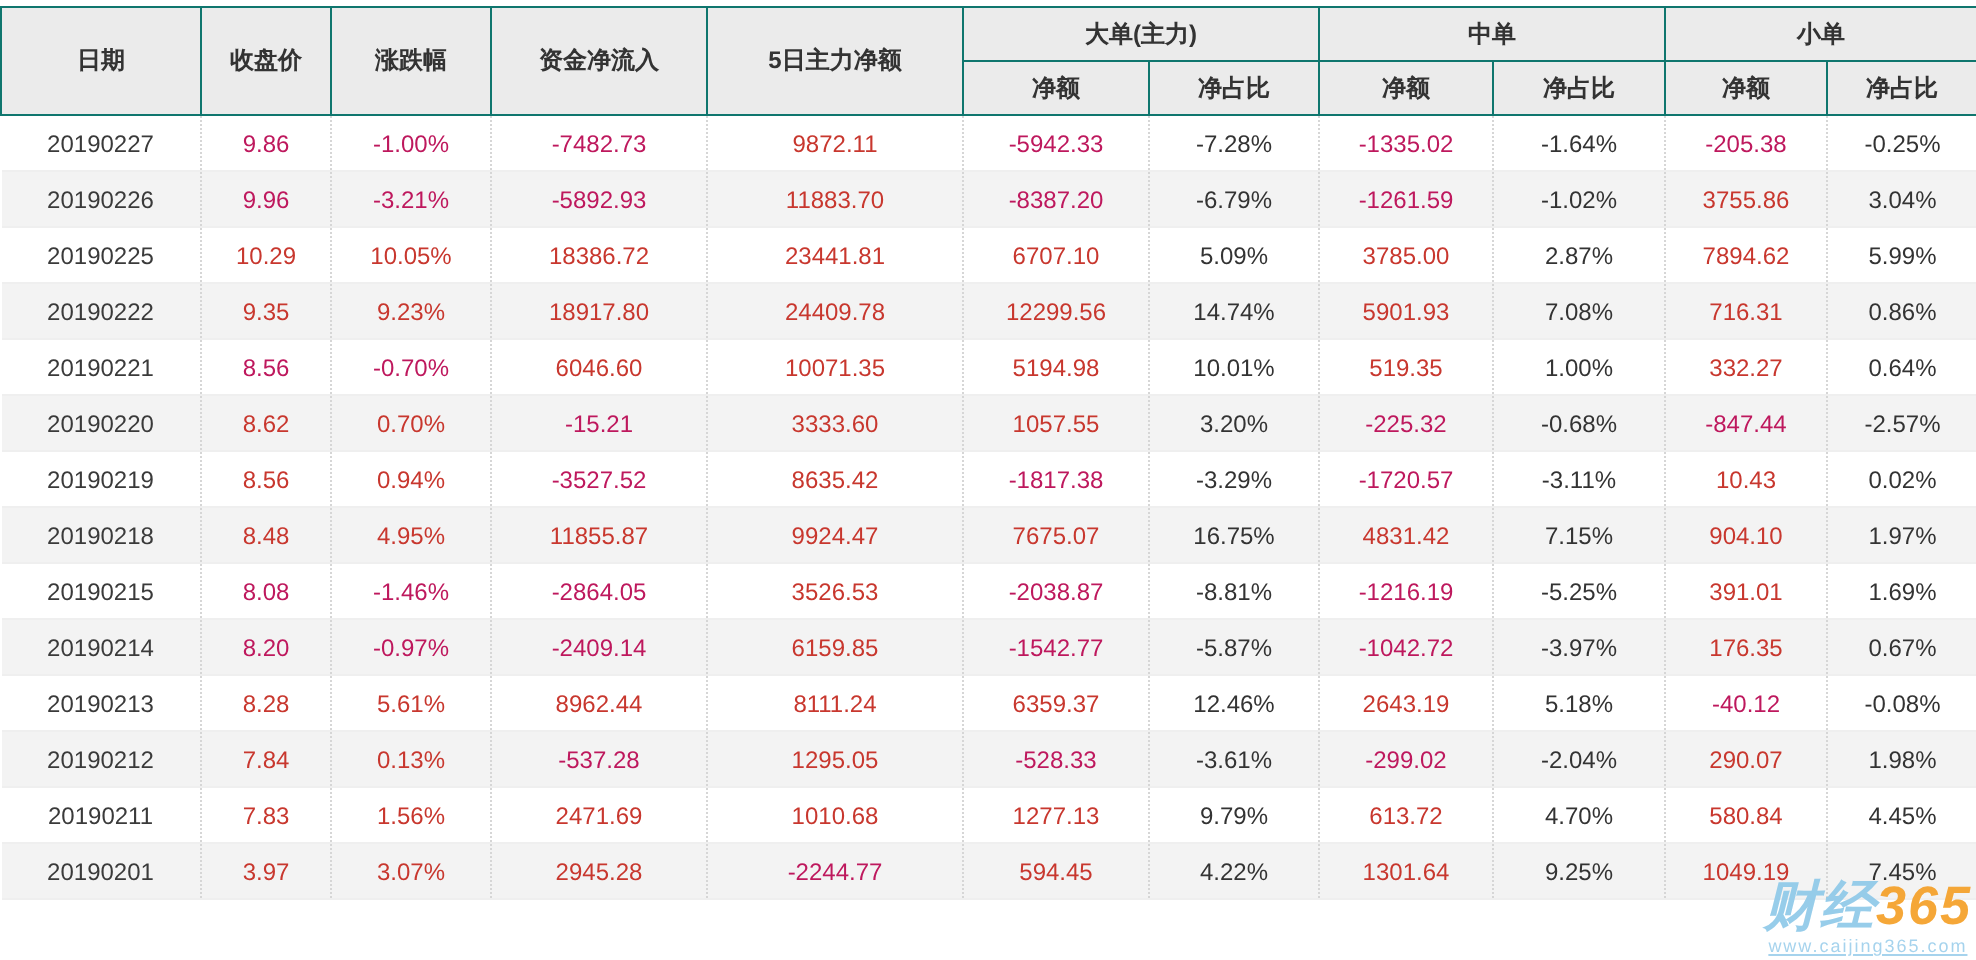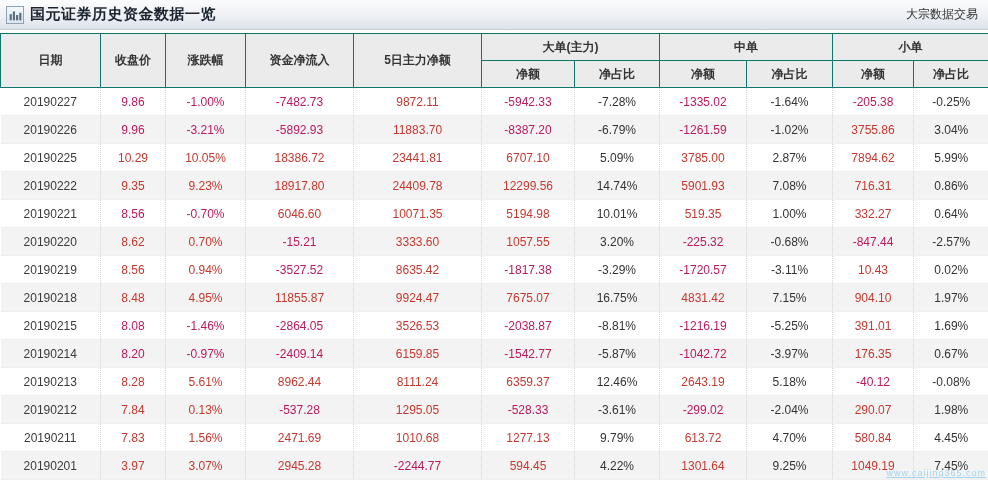--- a/index.html
+++ b/index.html
@@ -41,30 +41,20 @@
   .wm-logo { font-size:27px; font-weight:bold; font-style:italic; letter-spacing:1px; }
   .wm-cn { color:#8fc9e9; }
   .wm-num { color:#f5a028; }
   .wm-url { font-size:9px; color:#9fd0ec; margin-top:2px; letter-spacing:1px;text-decoration:underline; }
 </style>
 </head>
 <body>
 
 <div class="page">
 
-  <div class="titlebar">
-    <svg class="tb-icon" viewBox="0 0 18 18">
-      <rect x="3" y="8" width="2.4" height="7" fill="#5a6b7d"></rect>
-      <rect x="6.6" y="5" width="2.4" height="10" fill="#5a6b7d"></rect>
-      <rect x="10.2" y="9" width="2.4" height="6" fill="#5a6b7d"></rect>
-      <rect x="13.8" y="6.5" width="2.4" height="8.5" fill="#5a6b7d"></rect>
-    </svg>
-    <span class="tb-title">国元证券历史资金数据一览</span>
-    <a class="tb-link">大宗数据交易</a>
-  </div>
 
   <div class="gap"></div>
 
   <table>
     <colgroup>
       <col>
         <col>
         <col>
         <col>
         <col>
@@ -275,16 +265,19 @@
           <td class="k">4.22%</td>
           <td class="r">1301.64</td>
           <td class="k">9.25%</td>
           <td class="r">1049.19</td>
           <td class="k">7.45%</td>
         </tr>
       </tbody>
   </table>
 
   <div class="watermark">
+    <div class="wm-logo">
+      <span class="wm-cn">财经</span><span class="wm-num">365</span>
+    </div>
     <div class="wm-url">www.caijing365.com</div>
   </div>
 
 </div>
 
 </body></html>

